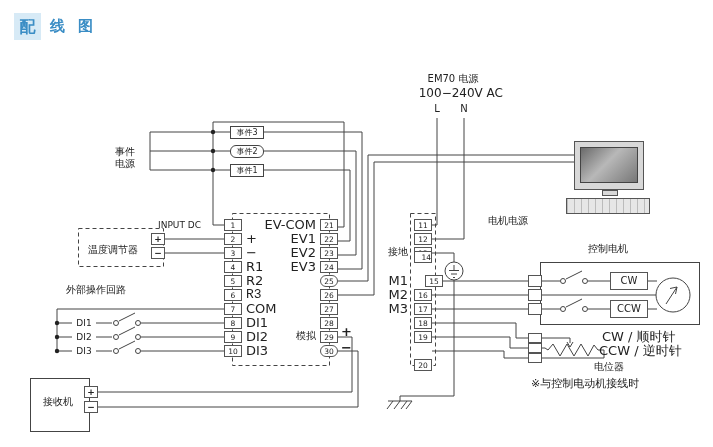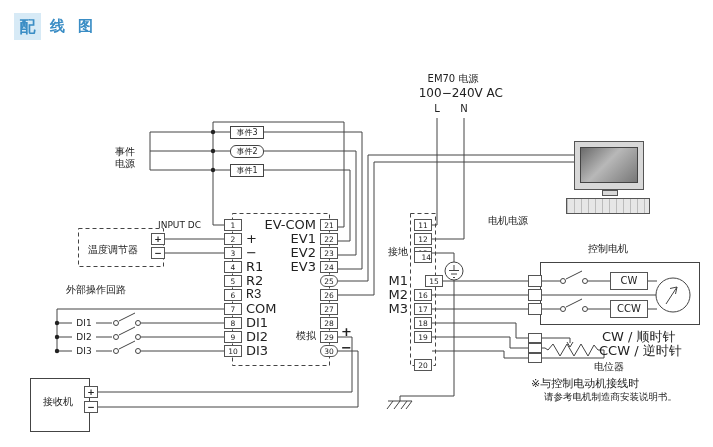--- a/index.html
+++ b/index.html
@@ -217,20 +217,19 @@
   <div class="box c" style="left:610px;top:300px;width:38px;height:18px;font-size:10px;line-height:16px;">CCW</div>
 
   <div class="sq" style="left:528px;top:333px;width:14px;height:10px;"></div>
   <div class="sq" style="left:528px;top:343px;width:14px;height:10px;"></div>
   <div class="sq" style="left:528px;top:353px;width:14px;height:10px;"></div>
   <div class="lbl" style="left:602px;top:331px;">CW / 顺时针</div>
   <div class="lbl" style="left:599px;top:345px;">CCW / 逆时针</div>
   <div class="lbl cjk" style="left:594px;top:361px;">电位器</div>
 
   <div class="lbl" style="left:531px;top:378px;font-size:11px;">※与控制电动机接线时</div>
-  <div class="lbl" style="left:544px;top:391px;font-size:9.5px;">请参考电机制造商安装说明书。</div>
 
   <div class="frame" style="left:30px;top:378px;width:60px;height:54px;"></div>
   <div class="lbl cjk c" style="left:30px;top:396px;width:56px;">接收机</div>
   <div class="pm" style="left:84px;top:386px;">+</div>
   <div class="pm" style="left:84px;top:401px;">−</div>
 
 </div>
 
 </body></html>

